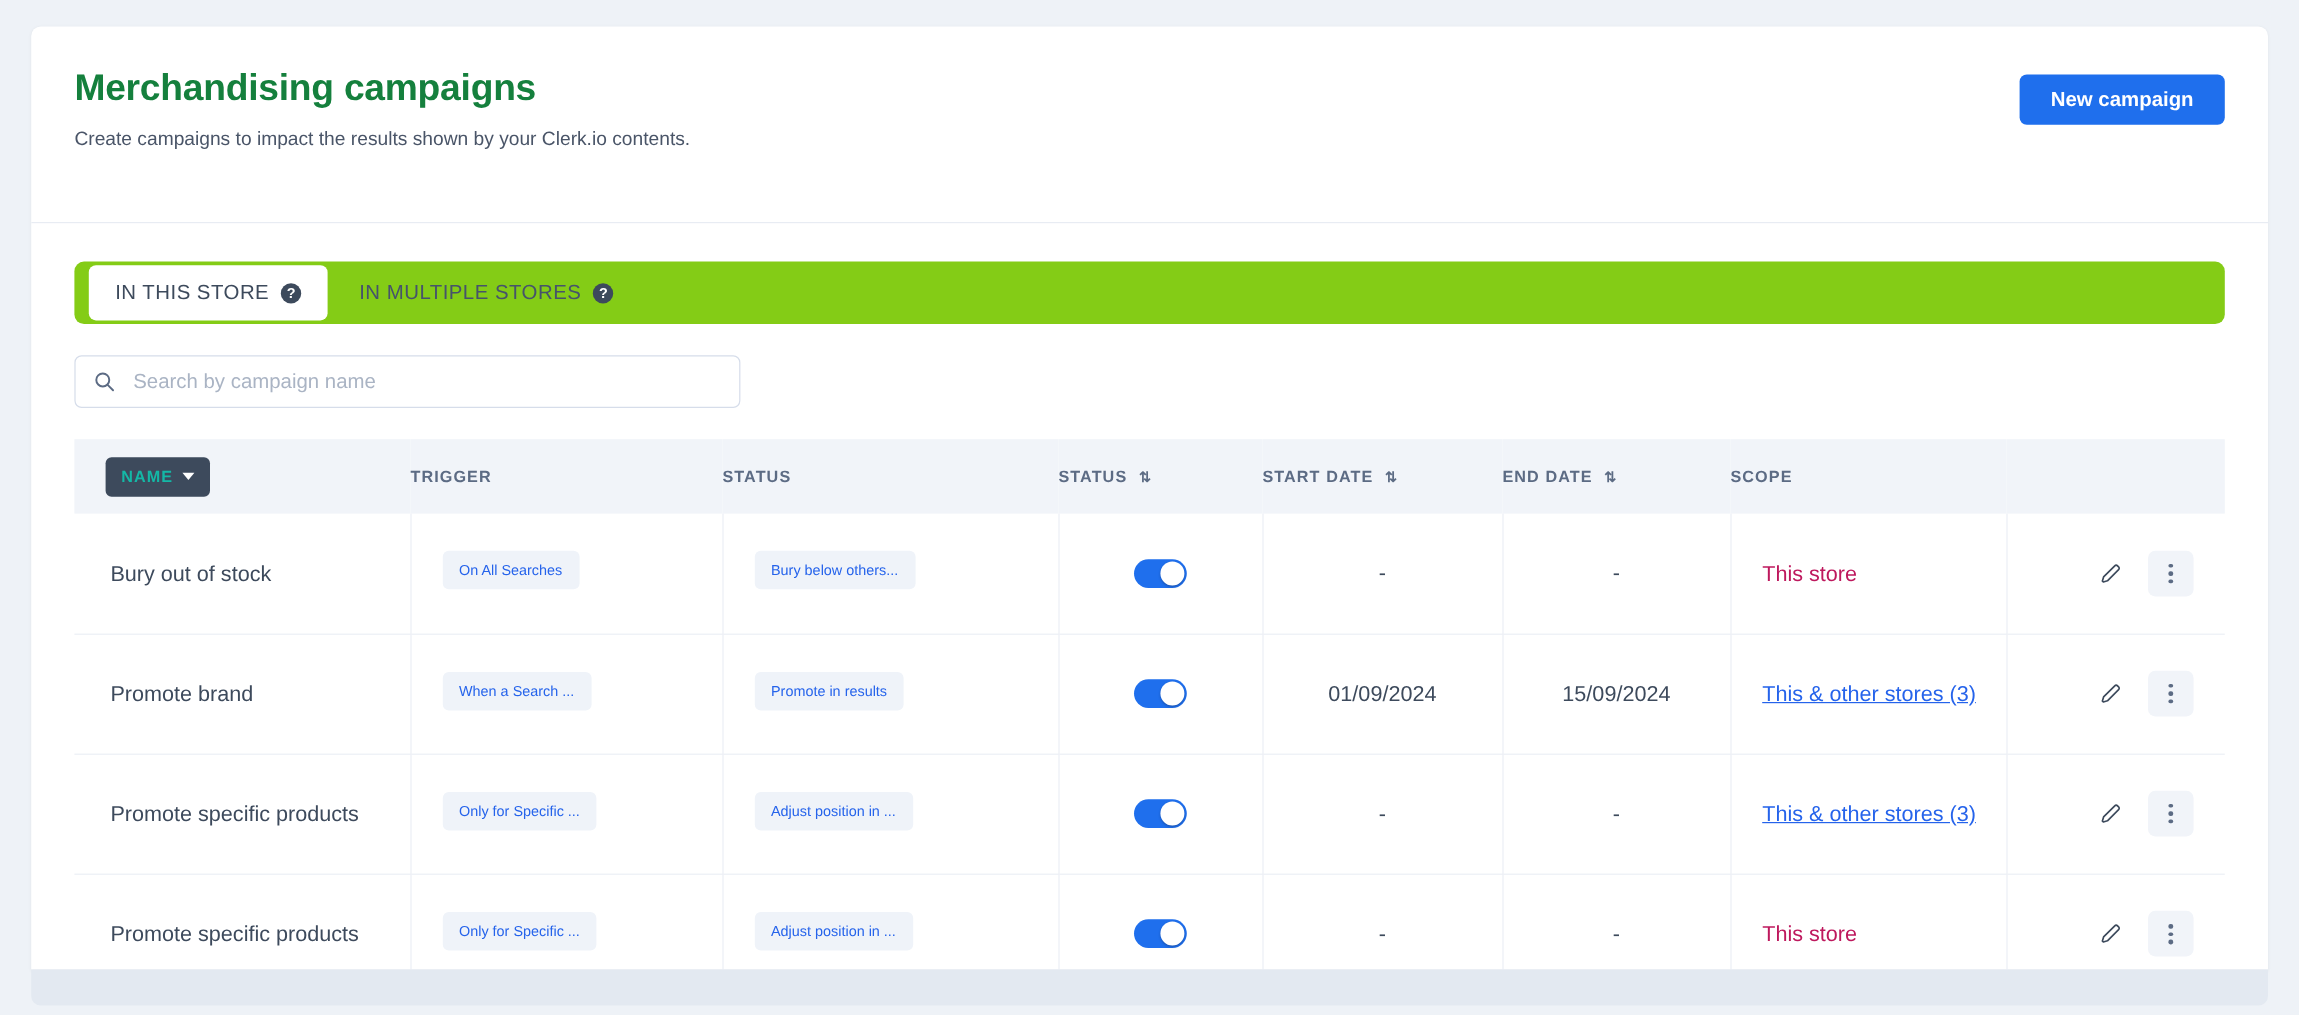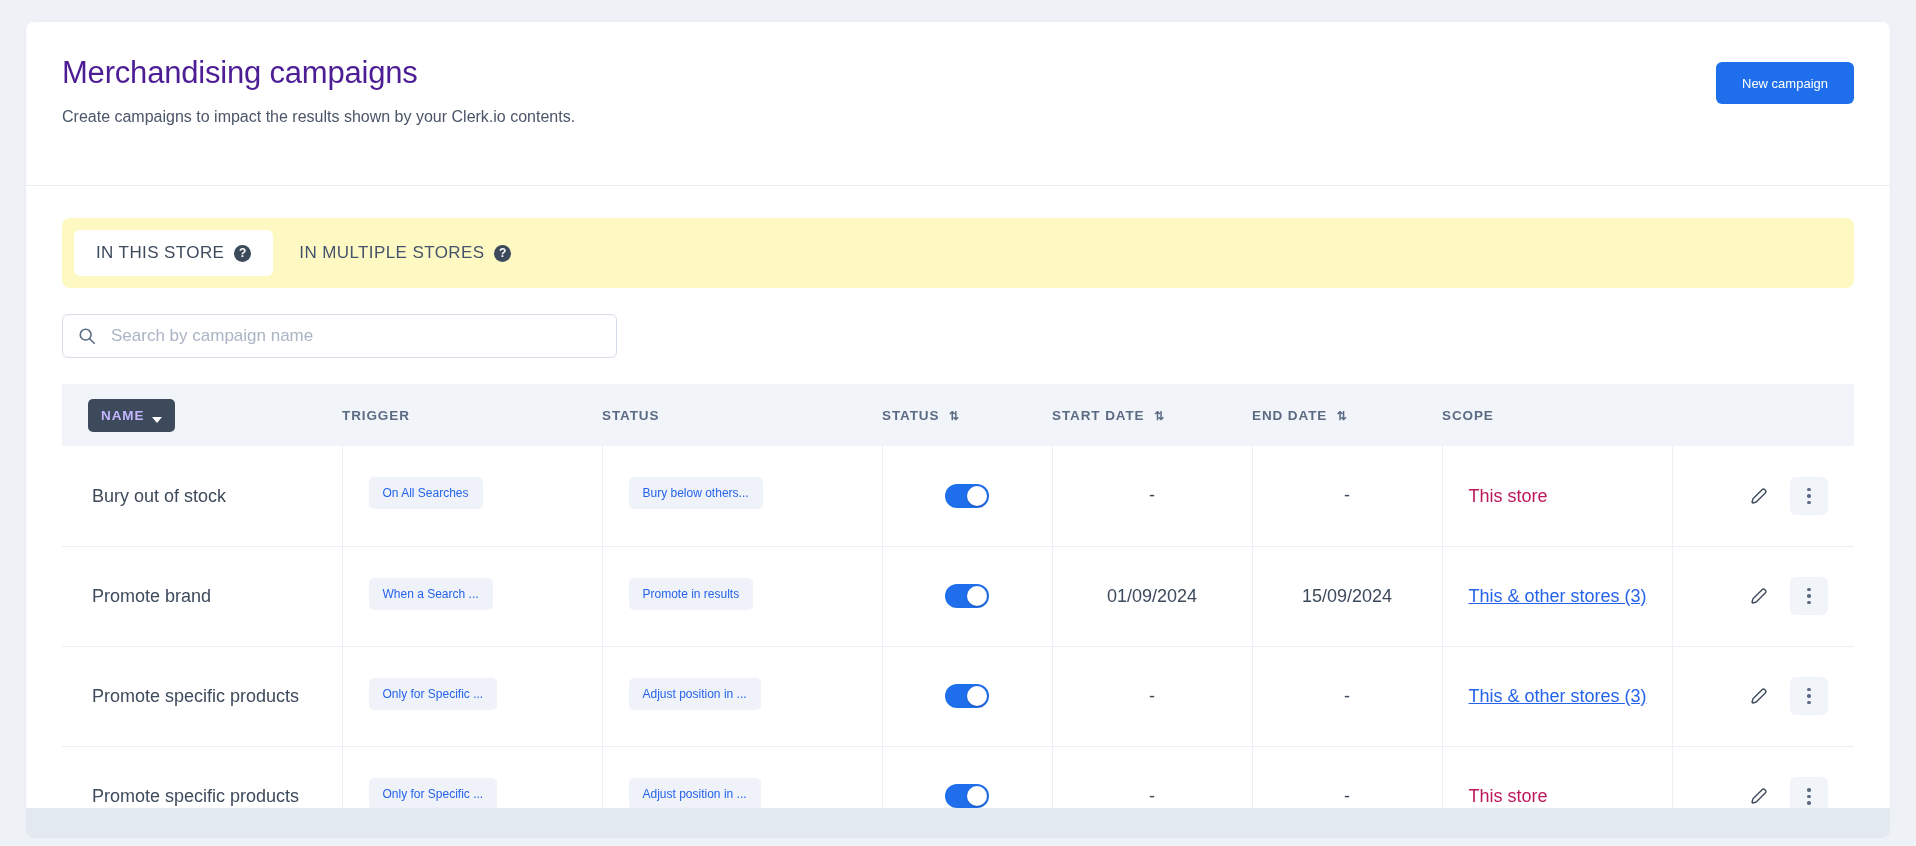--- a/index.html
+++ b/index.html
@@ -30,54 +30,54 @@
 
   
   .card-header {
     padding: 34px 36px 30px 36px;
     border-bottom: 1px solid #e8ecf3;
     position: relative;
     height: 164px;
   }
   .page-title {
     font-size: 31px;
-    font-weight: normal;
-    color: #4c1d95;
+    font-weight: bold;
+    color: #15803d;
     letter-spacing: -0.2px;
     line-height: 1.1;
   }
   .page-subtitle {
     margin-top: 18px;
     font-size: 16px;
     color: #4a5568;
     font-weight: normal;
   }
   .new-campaign-btn {
     position: absolute;
     right: 36px; top: 40px;
     background: #1f6fed;
     color: #ffffff;
     border: none;
     border-radius: 6px;
     padding: 0 26px;
     height: 42px;
-    font-size: 13px;
-    font-weight: normal;
+    font-size: 17px;
+    font-weight: bold;
     font-family: "Liberation Sans", sans-serif;
     cursor: pointer;
     white-space: nowrap;
   }
 
   
   .card-body { padding: 32px 36px 0 36px; }
 
   .tabs-bar {
-    background: #fef9c3;
+    background: #84cc16;
     border-radius: 8px;
-    height: 70px;
+    height: 52px;
     display: flex;
     align-items: center;
     padding: 0 12px;
     gap: 4px;
   }
   .tab {
     display: flex;
     align-items: center;
     gap: 10px;
     height: 46px;
@@ -148,24 +148,24 @@
   th.c-trigger { width: 260px; margin-left: 48px; }
   th.c-rules   { width: 280px; }
   th.c-status  { width: 170px; }
   th.c-start   { width: 200px; }
   th.c-end     { width: 190px; }
   th.c-scope   { width: 230px; }
   th.c-actions { width: auto; }
 
   .name-pill {
     display: inline-flex;
-    align-items: flex-end;
+    align-items: center;
     gap: 8px;
     background: #3d4a5c;
-    color: #c4b5fd;
+    color: #14b8a6;
     border-radius: 5px;
     padding: 9px 13px;
     font-size: 13.5px;
     font-weight: bold;
     letter-spacing: .9px;
     cursor: pointer;
   }
   .caret-down {
     width: 0; height: 0;
     border-left: 5px solid transparent;

